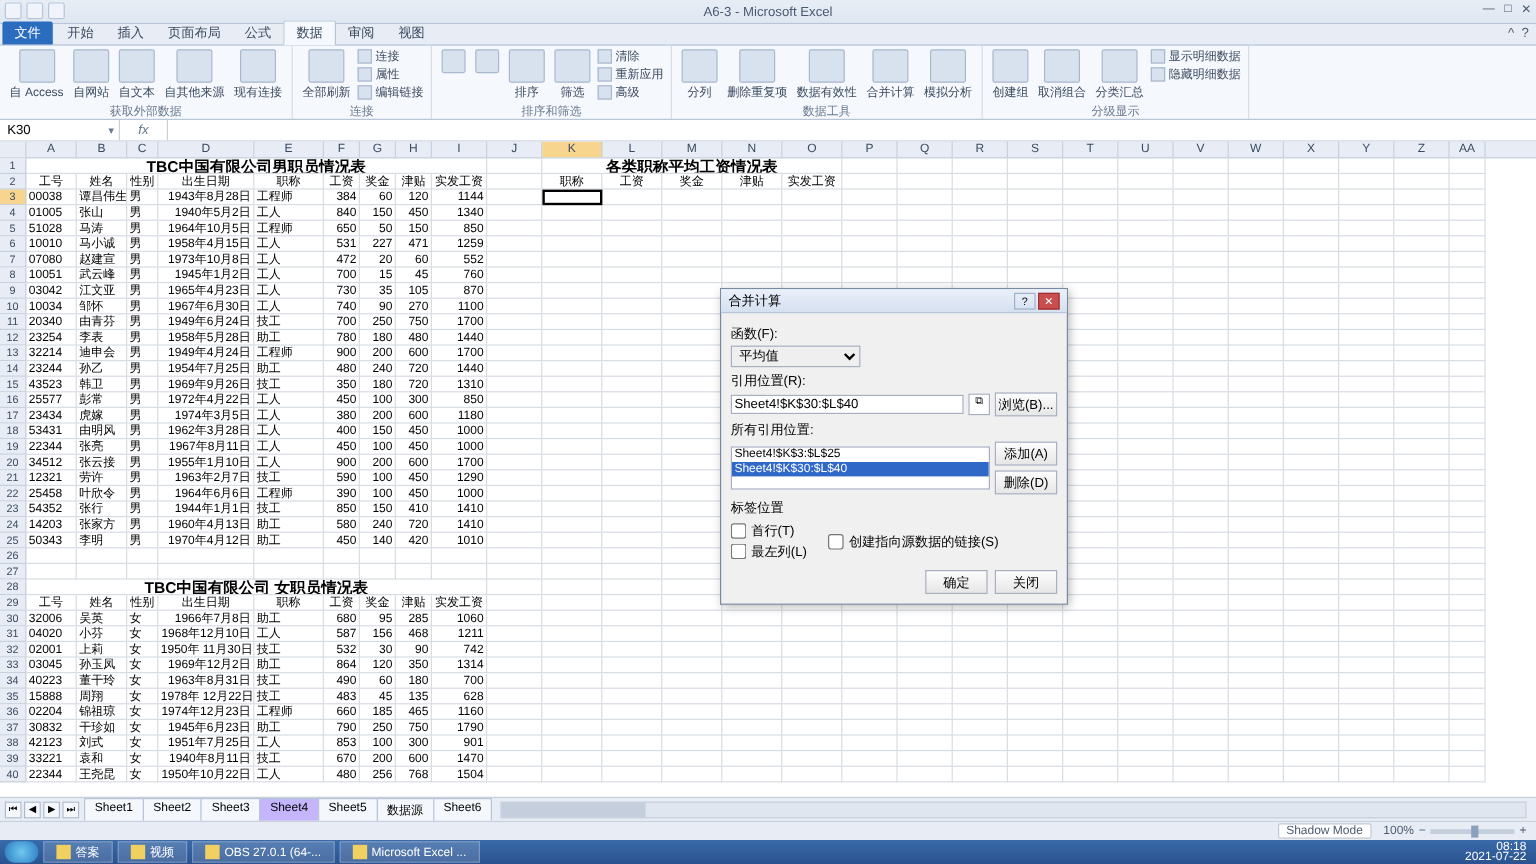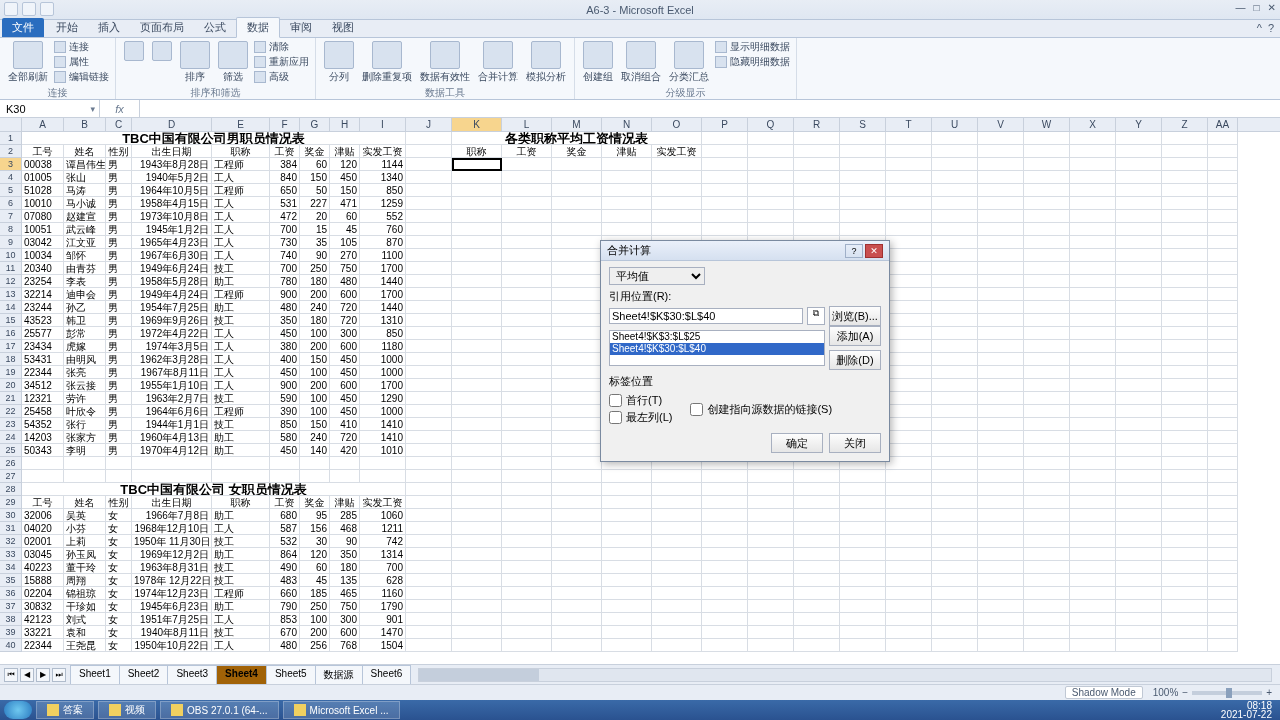--- a/index.html
+++ b/index.html
@@ -77,21 +77,21 @@
 .listbox .li { padding: 0 2px; line-height: 12px; }
 .listbox .li.sel { background: #3068c8; color: #fff; }
 .chkrow { display: flex; align-items: center; gap: 4px; margin: 2px 0; font-size: 11px; }
 .dlg-foot { display: flex; justify-content: flex-end; gap: 6px; margin-top: 6px; }
 
 
 .sheettabs { position: absolute; bottom: 36px; left: 0; right: 0; height: 20px; background: #e8edf5; border-top: 1px solid #c8d0dc; display: flex; align-items: center; }
 .stnav { display: flex; gap: 2px; padding: 0 4px; }
 .stnav span { width: 14px; height: 14px; border: 1px solid #b0bccc; background: #f4f7fb; text-align: center; font-size: 8px; line-height: 12px; cursor: pointer; }
 .stab { padding: 2px 8px; font-size: 10px; background: #f4f7fb; border: 1px solid #b7c5d9; border-bottom: none; margin-right: -1px; cursor: pointer; }
-.stab.active { background: #a16207; font-weight: bold; }
+.stab.active { background: #c4b5fd; font-weight: normal; }
 .hscroll { flex: 1; margin: 0 8px; height: 14px; background: #e0e6ef; border: 1px solid #c8d0dc; position: relative; }
 .hscroll .thumb { position: absolute; left: 0; width: 120px; top: 0; bottom: 0; background: #c4cedc; }
 
 
 .statusbar { position: absolute; bottom: 20px; left: 0; right: 0; height: 16px; background: #e8edf5; border-top: 1px solid #c8d0dc; display: flex; align-items: center; justify-content: flex-end; padding: 0 8px; gap: 10px; font-size: 10px; color: #4a5a70; }
 .statusbar .shadow { background: #fff; border: 1px solid #c0c8d4; padding: 0 6px; border-radius: 2px; }
 .zoom { display: flex; align-items: center; gap: 4px; }
 .zoom .slider { width: 70px; height: 4px; background: #c4cedc; position: relative; }
 .zoom .slider::after { content: ""; position: absolute; left: 48%; top: -3px; width: 6px; height: 10px; background: #8aa0bc; }
 
@@ -122,20 +122,45 @@
 <div class="tabs">
   <div class="tab file">文件</div>
   <div id="tabrow" style="display: contents;"><div class="tab">开始</div><div class="tab">插入</div><div class="tab">页面布局</div><div class="tab">公式</div><div class="tab active">数据</div><div class="tab">审阅</div><div class="tab">视图</div></div>
   <div class="help">
     <span>^</span>
     <span>?</span>
   </div>
 </div>
 
 <div class="ribbon">
+  <div class="rgroup">
+    <div class="btns" id="rg1">
+        <div class="rbtn">
+          <div class="ic big"></div>
+          <div class="tx">自 Access</div>
+        </div>
+        <div class="rbtn">
+          <div class="ic big"></div>
+          <div class="tx">自网站</div>
+        </div>
+        <div class="rbtn">
+          <div class="ic big"></div>
+          <div class="tx">自文本</div>
+        </div>
+        <div class="rbtn">
+          <div class="ic big"></div>
+          <div class="tx">自其他来源</div>
+        </div>
+        <div class="rbtn">
+          <div class="ic big"></div>
+          <div class="tx">现有连接</div>
+        </div>
+      </div>
+    <div class="label">获取外部数据</div>
+  </div>
   <div class="rgroup">
     <div class="btns">
       <div class="rbtn">
           <div class="ic big"></div>
           <div class="tx">全部刷新</div>
         </div>
       <div class="rcol" id="rg2l">
           <div class="rline">
             <div class="ic"></div>
             <div class="tx">连接</div>
@@ -1464,27 +1489,29 @@
 
 <div class="dialog">
   <div class="dlg-title">
     <span class="t">合并计算</span>
     <div class="ctr">
       <span>?</span>
       <span class="close">✕</span>
     </div>
   </div>
   <div class="dlg-body">
-    <select style="width:96px"><option>平均值</option></select>
+    <div class="lbl">函数(F):</div>
+    <select style="width:108px"><option>平均值</option></select>
     <div class="lbl">引用位置(R):</div>
     <div class="refrow">
       <input type="text" value="Sheet4!$K$30:$L$40" style="">
       <div class="pick">⧉</div>
       <button class="dlg-btn">浏览(B)...</button>
     </div>
+    <div class="lbl">所有引用位置:</div>
     <div class="refrow">
       <div class="listbox">
         <div class="li">Sheet4!$K$3:$L$25</div>
         <div class="li sel">Sheet4!$K$30:$L$40</div>
       </div>
       <div style="display:flex;flex-direction:column;gap:4px">
         <button class="dlg-btn">添加(A)</button>
         <button class="dlg-btn">删除(D)</button>
       </div>
     </div>

